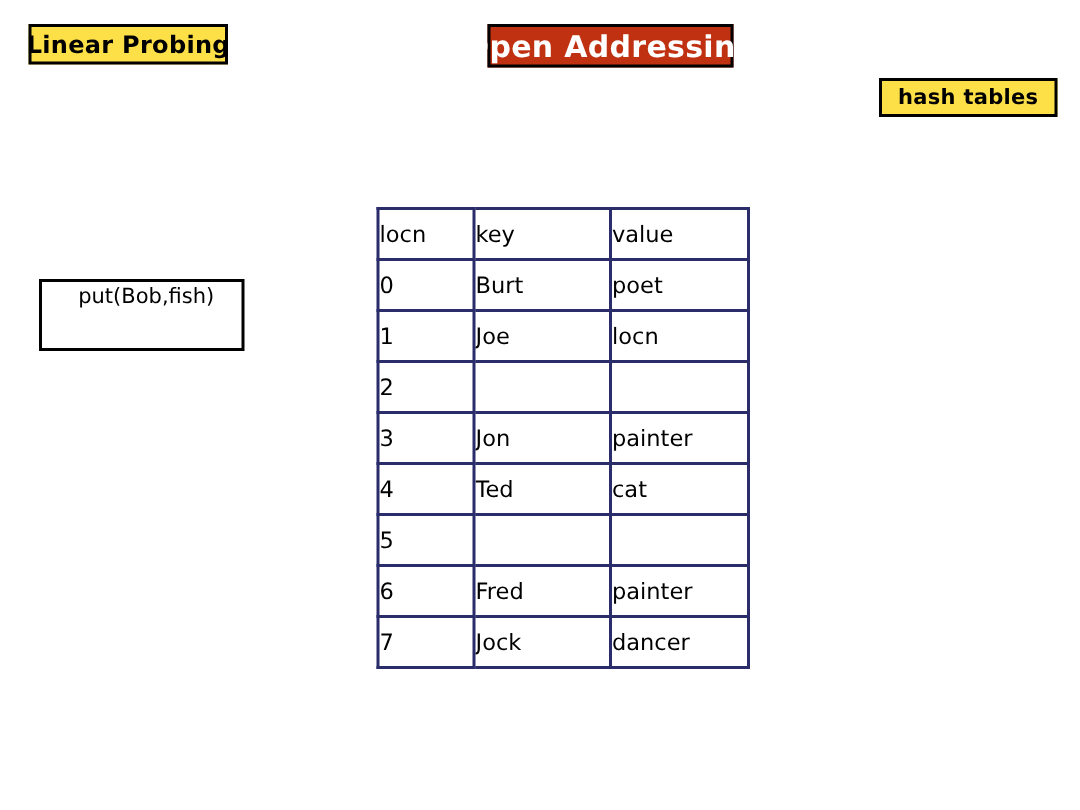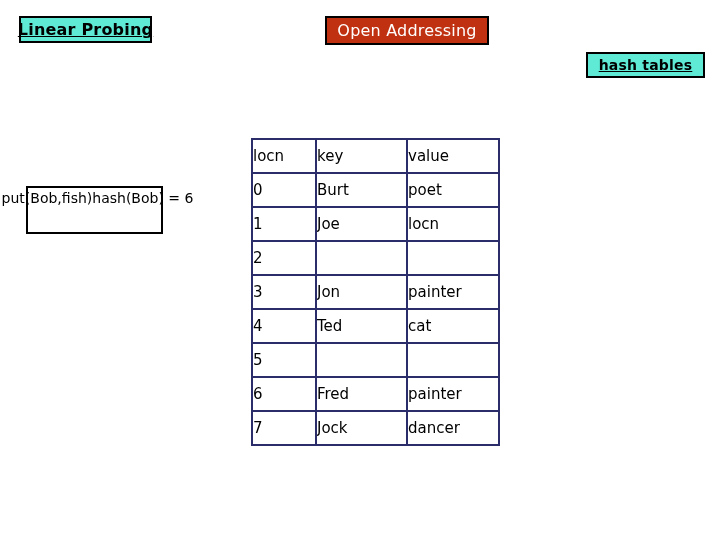--- a/index.html
+++ b/index.html
@@ -20,44 +20,43 @@
     position: absolute;
     box-sizing: border-box;
     border: 2px solid #000000;
     display: flex;
     align-items: center;
     justify-content: center;
     white-space: nowrap;
     letter-spacing: 0.2px;
   }
   .chip-yellow {
-    background: #5eead4;
+    background: #fde047;
     color: #000000;
-    text-decoration: underline;
   }
   .chip-red {
     background: #bf3111;
     color: #ffffff;
   }
 
   #chip-linear-probing {
     left: 19px;
     top: 16px;
     width: 133px;
     height: 27px;
     font-size: 16px;
     font-weight: bold;
   }
   #chip-open-addressing {
     left: 325px;
     top: 16px;
     width: 164px;
     height: 29px;
-    font-size: 16px;
-    font-weight: normal;
+    font-size: 20px;
+    font-weight: bold;
   }
   #chip-hash-tables {
     left: 586px;
     top: 18px;
     width: 119px;
     height: 26px;
     font-size: 14px;
     font-weight: bold;
     margin-top: 34px;
   }
@@ -124,21 +123,20 @@
 <div class="chip chip-red" id="chip-open-addressing">
   <span>Open Addressing</span>
 </div>
 
 <div class="chip chip-yellow" id="chip-hash-tables">
   <span>hash tables</span>
 </div>
 
 <div id="operation-box">
   <div class="op-line">put(Bob,fish)</div>
-  <div class="op-line">hash(Bob) = 6</div>
 </div>
 
 <table id="hash-table">
   <tbody>
     <tr>
       <td class="col-locn">locn</td>
       <td class="col-key">key</td>
       <td class="col-value">value</td>
     </tr>
 

